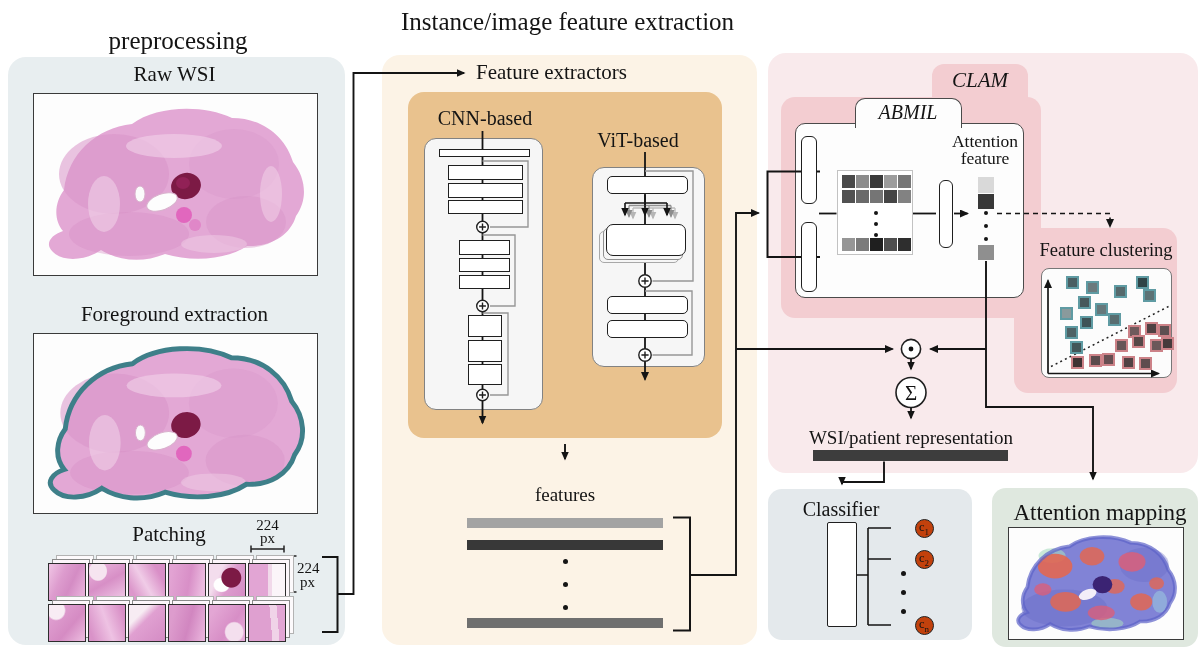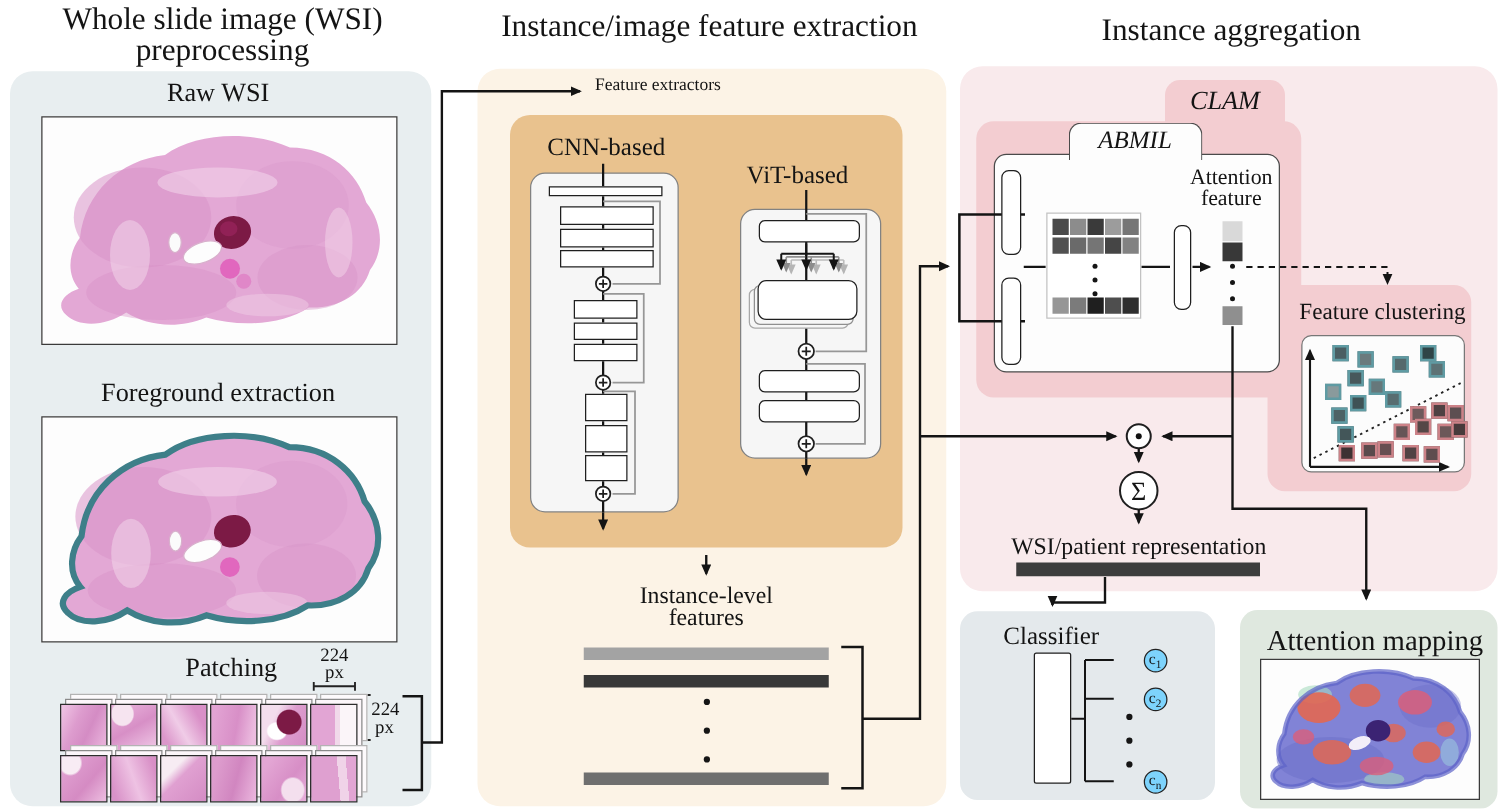--- a/index.html
+++ b/index.html
@@ -20,21 +20,21 @@
   .csq{position:absolute;width:13px;height:13px;box-sizing:border-box;border:2px solid;z-index:11;}
   .dt{position:absolute;width:5px;height:5px;border-radius:50%;background:#151515;z-index:11;}
   .dt.sm{width:4.2px;height:4.2px;}
   .imgframe{position:absolute;background:#fdfdfd;border:1.5px solid #3a3a3a;box-sizing:content-box;z-index:8;}
   .patch{position:absolute;width:38px;height:38px;z-index:10;}
   .patch .l1,.patch .l2,.patch .pm{position:absolute;inset:0;box-sizing:border-box;display:block;}
   .patch .l2{transform:translate(8px,-8px);background:#fdfafc;border:1px solid #b3b3b3;}
   .patch .l1{transform:translate(4px,-4px);background:#fcf6fa;border:1px solid #8a8a8a;}
   .patch .pm{border:1.6px solid #2d2d2d;}
   .ccirc{position:absolute;width:19px;height:19px;border-radius:50%;border:1.4px solid #222;
-         background:#7dd3fc;box-sizing:border-box;text-align:center;z-index:11;
+         background:#c2410c;box-sizing:border-box;text-align:center;z-index:11;
          font-size:12.5px;line-height:15px;}
   .ccirc sub{font-size:9px;line-height:1;}
   .tab{position:absolute;box-sizing:border-box;z-index:4;font-style:italic;}
 </style>
 </head>
 <body>
 
 <div id="app">
 
   <div class="panel" style="left:8px;top:57px;width:337px;height:588px;border-radius:18px;background:#e8eef0;"></div>
@@ -176,38 +176,35 @@
       <path d="M857,575 H868 M868,528 V625 M868,528 H891 M868,559 H891 M868,625 H891"></path>
     </g>
 
     <g stroke="#141414" stroke-width="1.7" fill="none">
       <path d="M1048,373.5 V280.5" marker-end="url(#mB)"></path>
       <path d="M1048,373.5 H1158.5" marker-end="url(#mB)"></path>
     </g>
     <path d="M1051,366.5 L1168.5,306.5" stroke="#222" stroke-width="1.5" fill="none" stroke-dasharray="2,3.2"></path>
   </svg>
 
-  <div class="txt" style="left:8px;top:2px;width:340px;font-size:25px;">Whole slide image (WSI)</div>
   <div class="txt" style="left:8px;top:27px;width:340px;font-size:25px;">preprocessing</div>
   <div class="txt" style="left:375px;top:8px;width:385px;font-size:25px;">Instance/image feature extraction</div>
-  <div class="txt" style="left:845px;top:11px;width:280px;font-size:25px;">Instance aggregation</div>
 
   <div class="txt" style="left:33px;top:63px;width:283px;font-size:21px;text-align:center;">Raw WSI</div>
   <div class="txt" style="left:33px;top:303px;width:283px;font-size:21px;">Foreground extraction</div>
-  <div class="txt" style="left:105px;top:523px;width:160px;font-size:21px;">Patching</div>
+  <div class="txt" style="left:89px;top:523px;width:160px;font-size:21px;">Patching</div>
 
   <div class="txt" style="left:251px;top:518px;width:33px;font-size:15px;line-height:1;">224</div>
   <div class="txt" style="left:251px;top:531px;width:33px;font-size:15px;line-height:1;">px</div>
   <div class="txt left" style="left:297px;top:561px;width:30px;font-size:15px;line-height:1;">224</div>
   <div class="txt left" style="left:300px;top:575px;width:30px;font-size:15px;line-height:1;">px</div>
 
-  <div class="txt left" style="left:476px;top:61px;width:190px;font-size:14px;">Feature extractors</div>
+  <div class="txt left" style="left:476px;top:61px;width:190px;font-size:21px;">Feature extractors</div>
   <div class="txt" style="left:424px;top:108px;width:122px;font-size:20px;">CNN-based</div>
   <div class="txt" style="left:582px;top:130px;width:112px;font-size:20px;">ViT-based</div>
-  <div class="txt" style="left:480px;top:467px;width:170px;font-size:19px;">Instance-level</div>
   <div class="txt" style="left:480px;top:485px;width:170px;font-size:19px;">features</div>
 
   <div class="txt" style="left:935px;top:132px;width:100px;font-size:17.5px;">Attention</div>
   <div class="txt" style="left:935px;top:149px;width:100px;font-size:17.5px;">feature</div>
   <div class="txt" style="left:1036px;top:241px;width:140px;font-size:18.5px;z-index:10;">Feature clustering</div>
   <div class="txt" style="left:775px;top:428px;width:272px;font-size:19px;">WSI/patient representation</div>
   <div class="txt" style="left:790px;top:499px;width:102px;font-size:20px;z-index:10;">Classifier</div>
   <div class="txt" style="left:1012px;top:501px;width:176px;font-size:23px;z-index:10;">Attention mapping</div>
 
   <div class="imgframe" style="left:33px;top:93px;width:283px;height:181px;">

